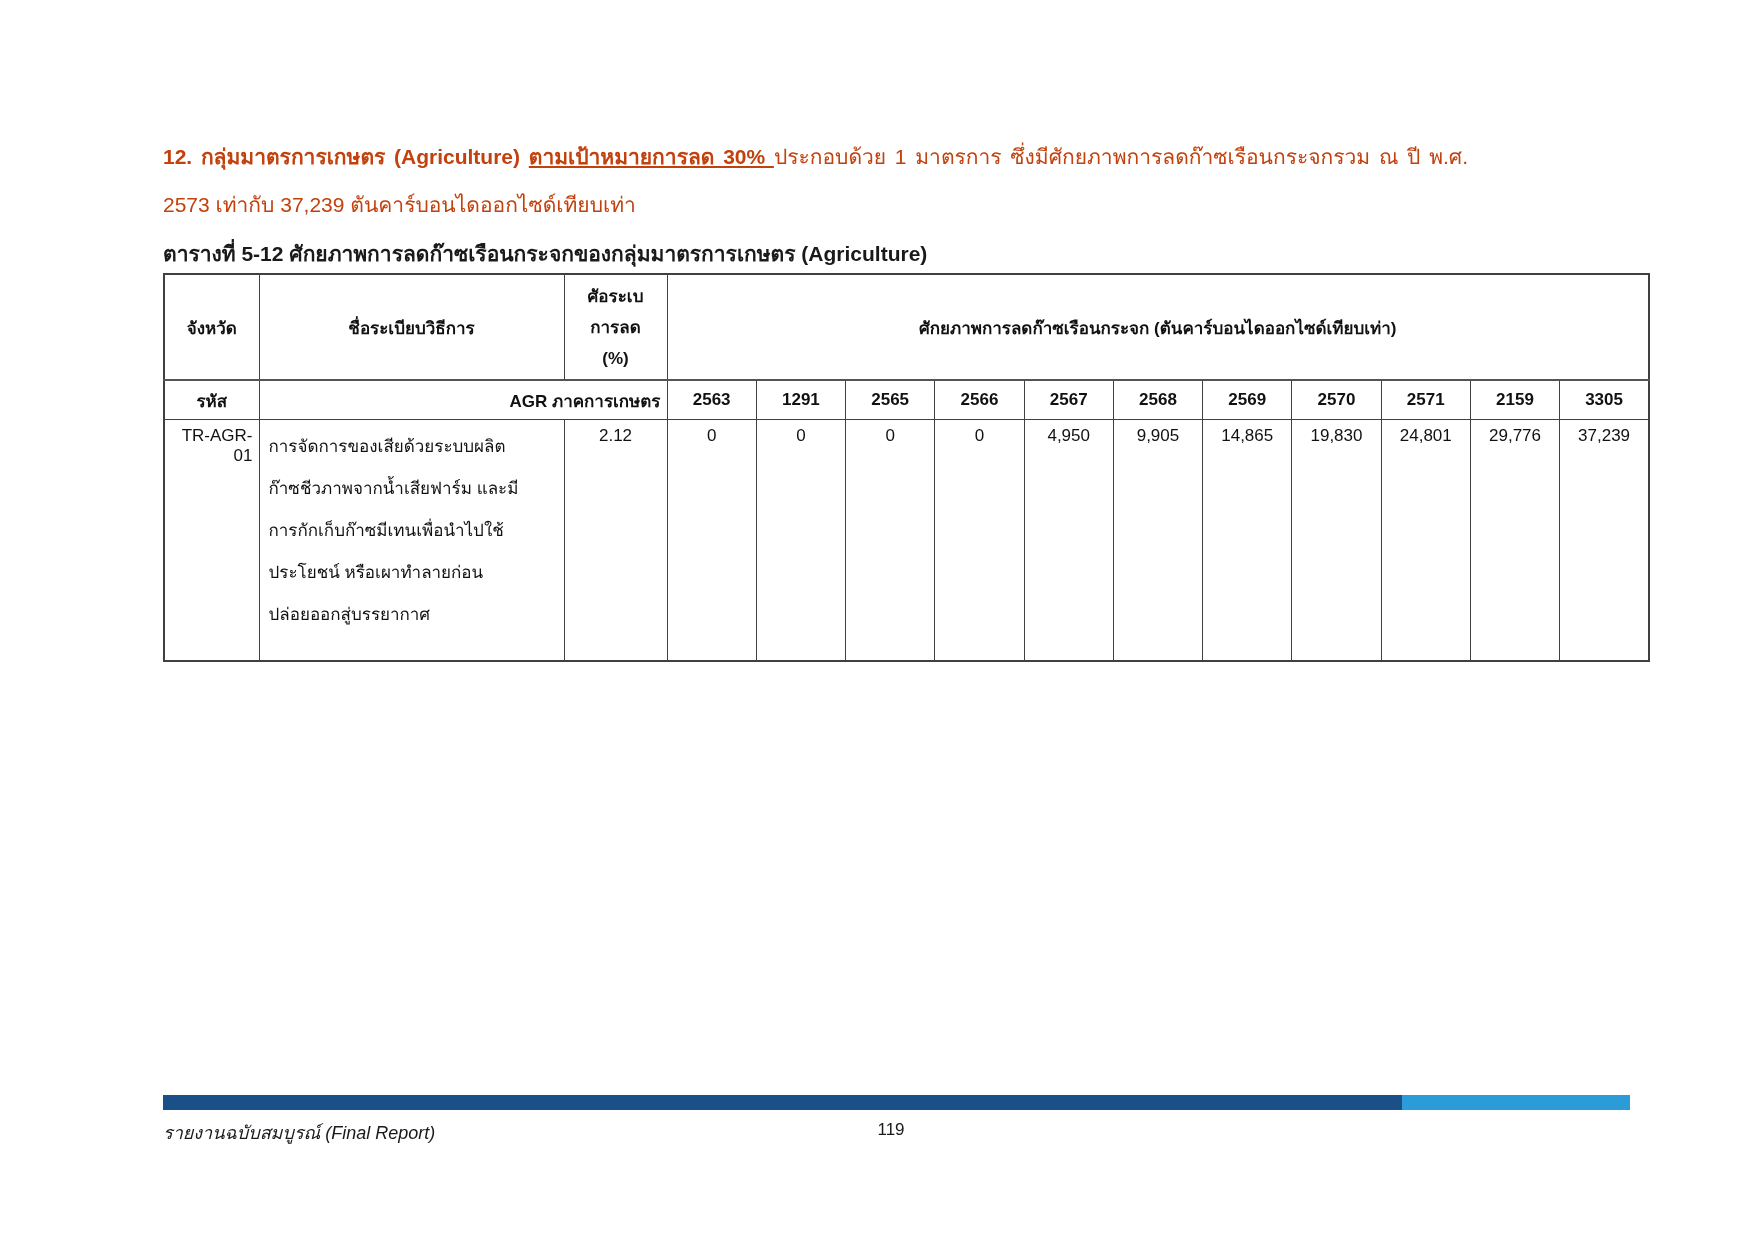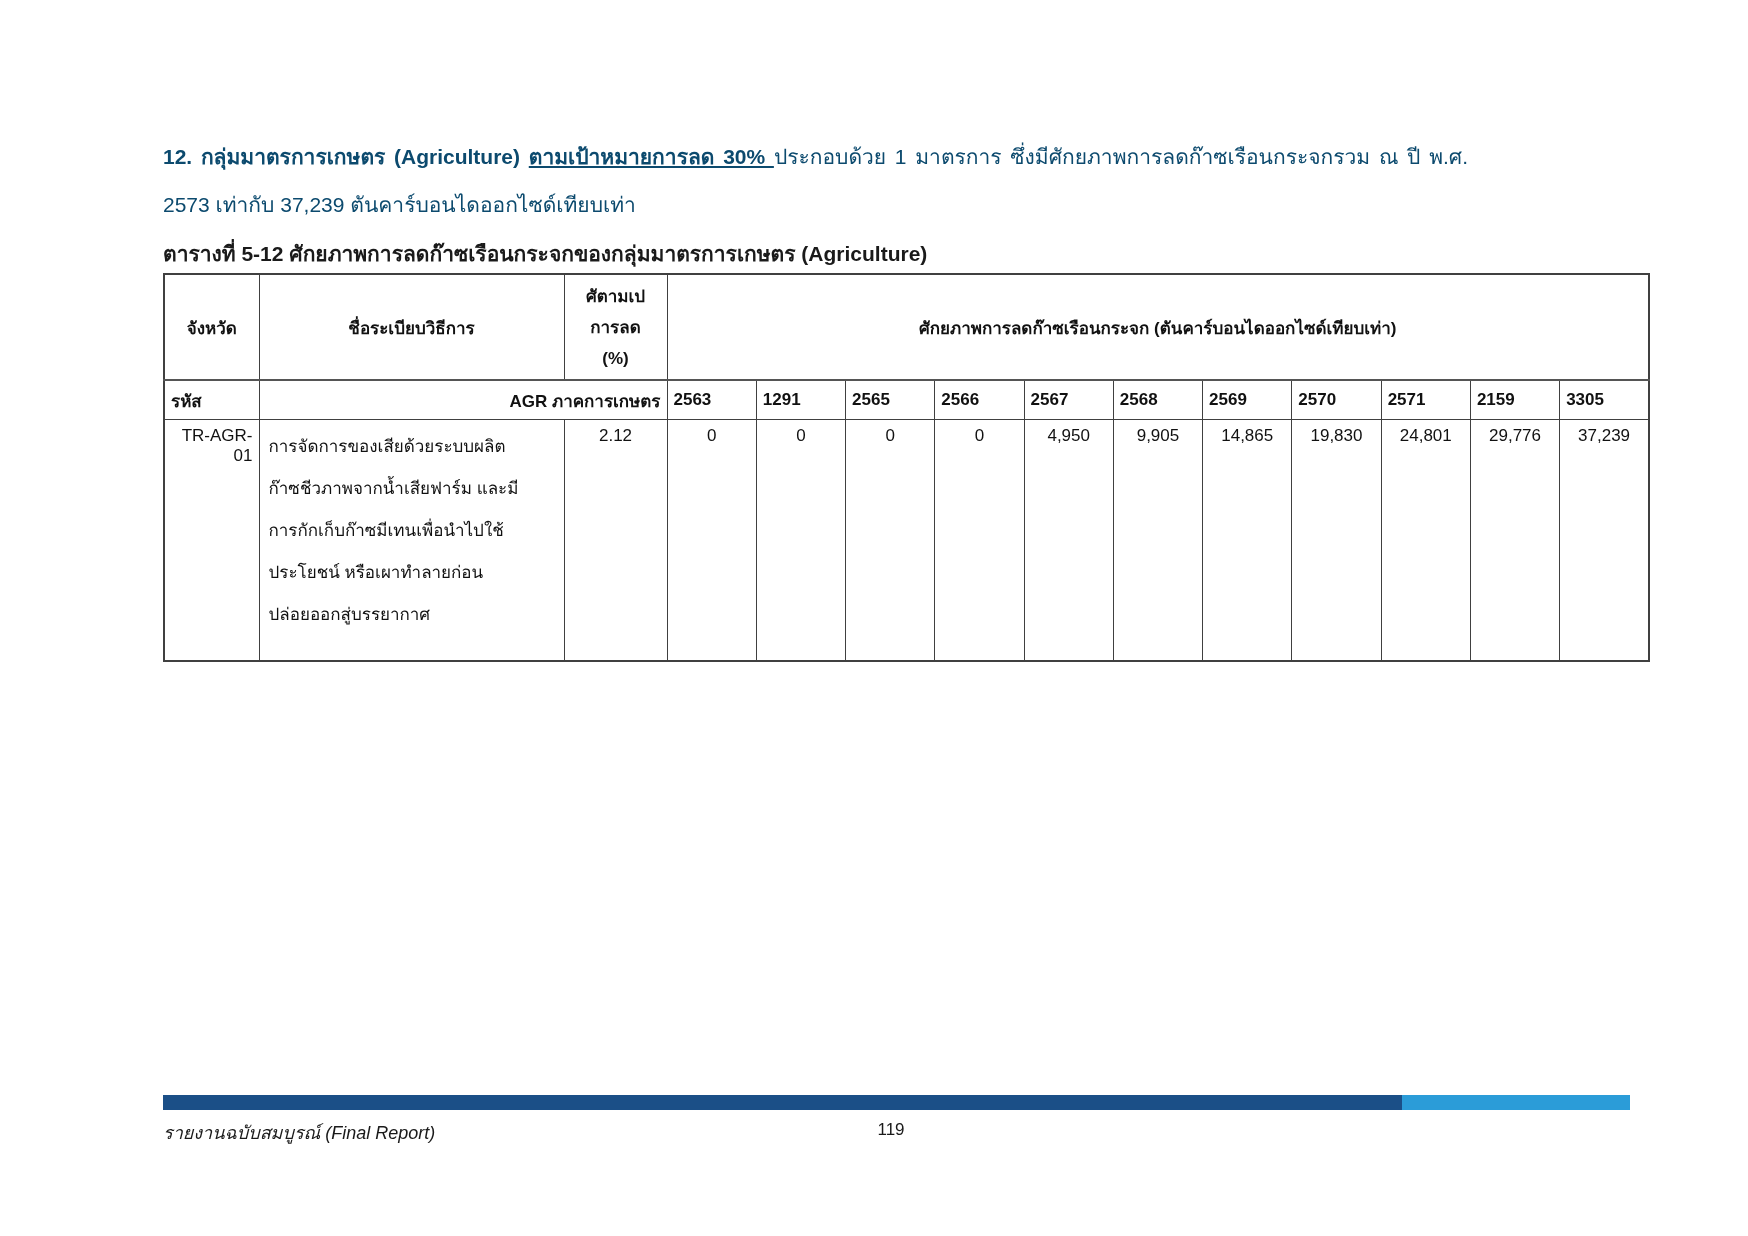--- a/index.html
+++ b/index.html
@@ -4,40 +4,40 @@
 <style>
   html,body{margin:0;padding:0;}
   body{
     width:1748px;height:1236px;position:relative;background:#ffffff;
     font-family:"Liberation Sans","DejaVu Sans",sans-serif;
     color:#1a1a1a;overflow:hidden;
   }
   .content{position:absolute;left:163px;top:0;}
   .para{
     width:1305px;margin-top:133px;
-    font-size:21px;line-height:48px;text-align:justify;color:#0c4a6e;
+    font-size:21px;line-height:48px;text-align:justify;color:#c2410c;
   }
   .para .lead{font-weight:bold;}
   .para .underl{font-weight:bold;text-decoration:underline;}
   .table-title{
     margin-top:8px;margin-bottom:2px;
     font-size:21px;font-weight:bold;line-height:34px;
   }
   table.ghg{
     border-collapse:collapse;table-layout:fixed;width:1487px;
     font-size:17px;color:#111;
   }
   table.ghg td,table.ghg th{
     border:1px solid #404040;padding:2px 6px;background:#fff;
     font-weight:normal;
   }
   table.ghg{border:2px solid #404040;}
   tr.hdr th{font-weight:bold;text-align:center;vertical-align:middle;border-bottom:2px solid #555;height:100px;}
   tr.hdr .pot-line{line-height:31px;}
-  tr.yrs td{font-weight:bold;text-align:left;height:34px;vertical-align:middle;}
+  tr.yrs td{font-weight:bold;text-align:center;height:34px;vertical-align:middle;}
   tr.yrs .grp{text-align:right;padding-left:9px;}
   tr.data td{vertical-align:top;height:232px;padding-top:6px;}
   tr.data .code{text-align:right;}
   tr.data .method{text-align:left;line-height:42px;padding-left:9px;padding-right:6px;}
   tr.data .num{text-align:center;}
   tr.total td{font-weight:bold;text-align:center;height:34px;vertical-align:middle;border-top:1px solid #404040;}
   .footer-bar{
     position:absolute;left:163px;top:1095px;width:1467px;height:15px;display:flex;
   }
   .footer-bar .seg-dark{width:1239px;height:100%;}
@@ -75,21 +75,21 @@
         <col>
         <col>
         <col>
         <col>
     </colgroup>
     <tbody>
       <tr class="hdr">
         <th>จังหวัด</th>
         <th>ชื่อระเบียบวิธีการ</th>
         <th>
-          <div class="pot-line">ศัตามเป</div>
+          <div class="pot-line">ศัอระเบ</div>
           <div class="pot-line">การลด</div>
           <div class="pot-line">(%)</div>
         </th>
         <th colspan="11">ศักยภาพการลดก๊าซเรือนกระจก (ตันคาร์บอนไดออกไซด์เทียบเท่า)</th>
       </tr>
       <tr class="yrs">
         <td>รหัส</td>
         <td colspan="2" class="grp">AGR ภาคการเกษตร</td>
         <td>2563</td>
         <td>1291</td>

